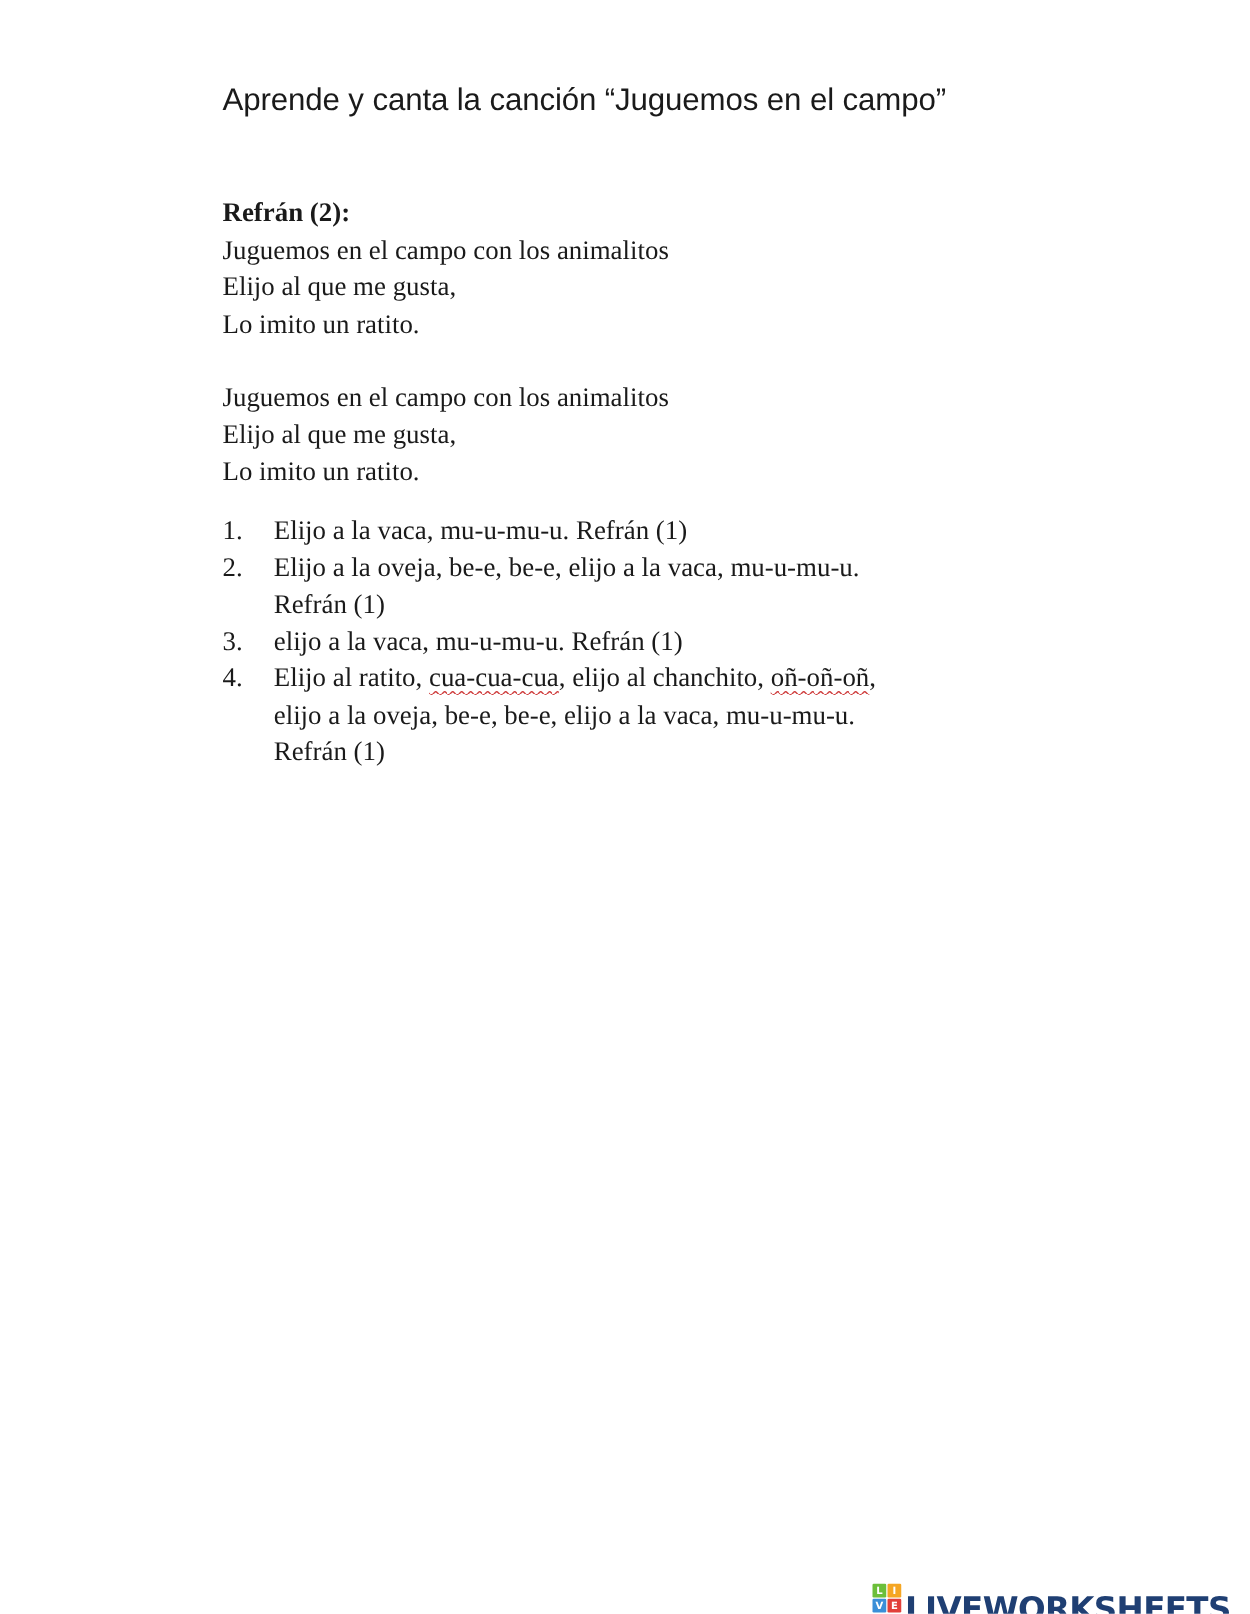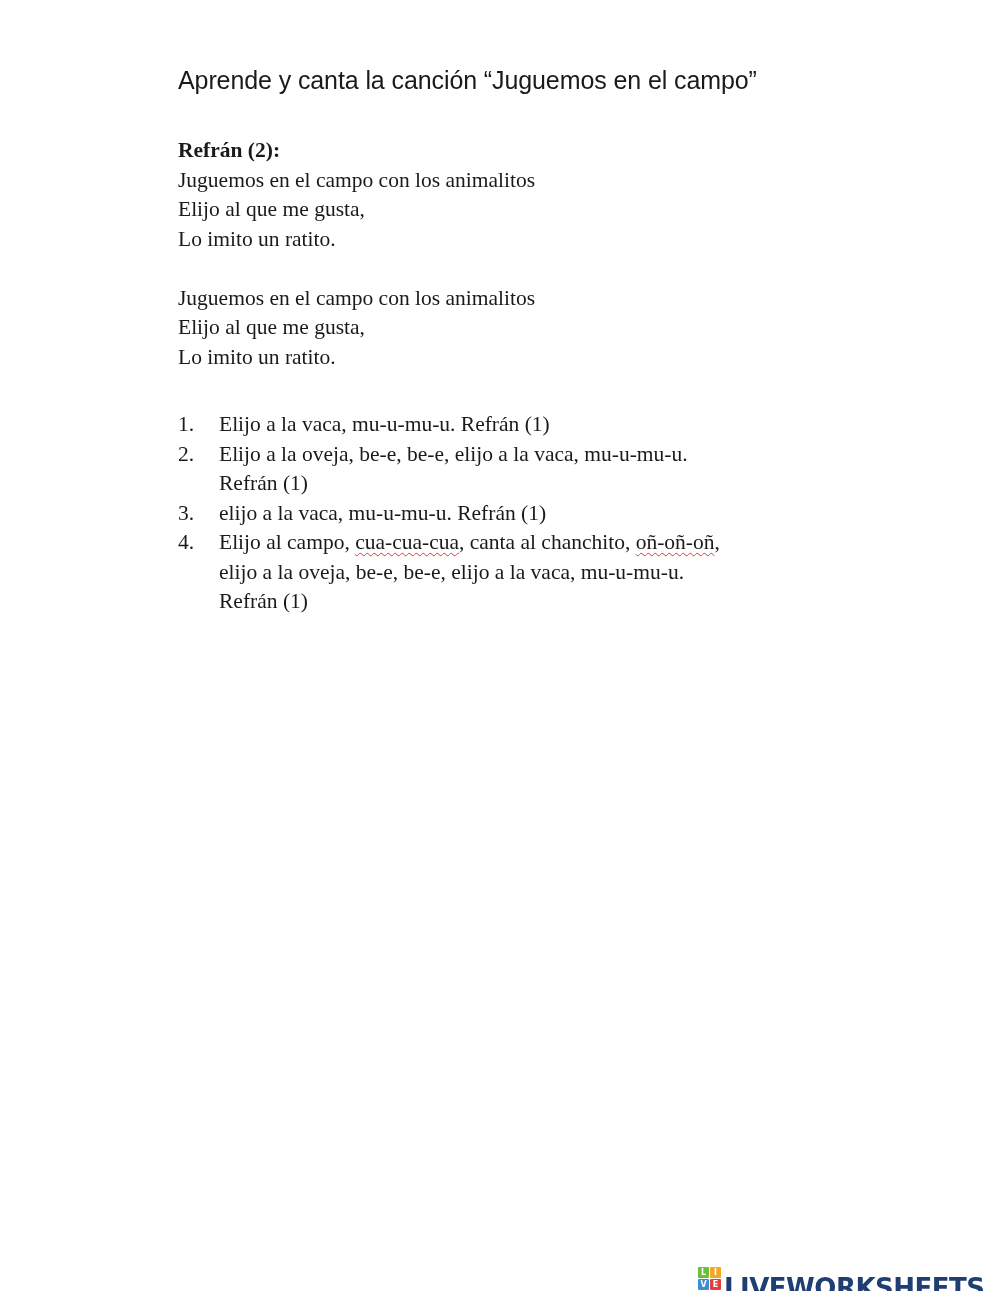--- a/index.html
+++ b/index.html
@@ -4,21 +4,21 @@
   <style>
     html, body { margin: 0; padding: 0; background: #ffffff; }
     body { width: 1000px; height: 1291px; position: relative; overflow: hidden; }
     .page { position: absolute; left: 0; top: 0; width: 860px; height: 1291px; background: #fff; }
     .title {
       position: absolute; left: 178px; top: 66px;
       font-family: "Liberation Sans", sans-serif;
       font-size: 25px; color: #1a1a1a; white-space: nowrap; letter-spacing: -0.1px;
     }
     .doc {
-      position: absolute; left: 178px; top: 136px;
+      position: absolute; left: 178px; top: 156px;
       font-family: "Liberation Serif", serif;
       font-size: 21.5px; line-height: 29.5px; color: #1a1a1a;
     }
     .doc .line { display: block; white-space: nowrap; }
     .doc .heading { font-weight: bold; }
     .doc .gap { height: 29.5px; }
     .list { position: absolute; left: 178px; top: 410px;
       font-family: "Liberation Serif", serif; font-size: 21.5px; line-height: 29.5px; color: #1a1a1a; }
     .item { position: relative; padding-left: 41px; }
     .item .num { position: absolute; left: 0; top: 0; }
@@ -66,21 +66,21 @@
         <span class="num">2.</span>
         <span class="l"><span>Elijo a la oveja, be-e, be-e, elijo a la vaca, mu-u-mu-u.</span></span>
         <span class="l"><span class="b">Refrán</span><span> (1)</span></span>
       </div>
       <div class="item">
         <span class="num">3.</span>
         <span class="l"><span>elijo a la vaca, mu-u-mu-u. </span><span class="b">Refrán</span><span> (1)</span></span>
       </div>
       <div class="item">
         <span class="num">4.</span>
-        <span class="l"><span>Elijo al campo, </span><span class="sq">cua-cua-cua</span><span>, canta al chanchito, </span><span class="sq">oñ-oñ-oñ</span><span>,</span></span>
+        <span class="l"><span>Elijo al ratito, </span><span class="sq">cua-cua-cua</span><span>, elijo al chanchito, </span><span class="sq">oñ-oñ-oñ</span><span>,</span></span>
         <span class="l"><span>elijo a la oveja, be-e, be-e, elijo a la vaca, mu-u-mu-u.</span></span>
         <span class="l"><span class="b">Refrán</span><span> (1)</span></span>
       </div>
     </div>
 
   <div class="logo">
     <div class="logo-grid" id="logo-grid">
         <span style="background: rgb(108, 191, 58);">L</span>
         <span style="background: rgb(245, 166, 35);">I</span>
         <span style="background: rgb(58, 143, 216);">V</span>

